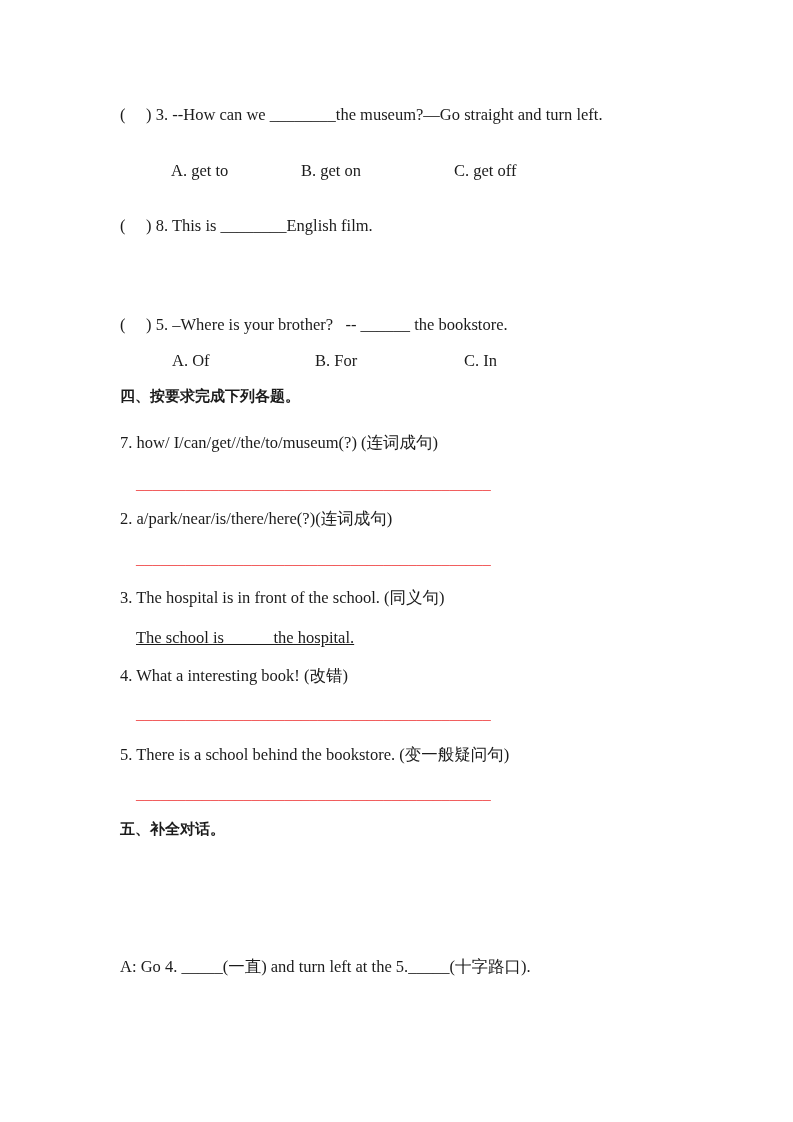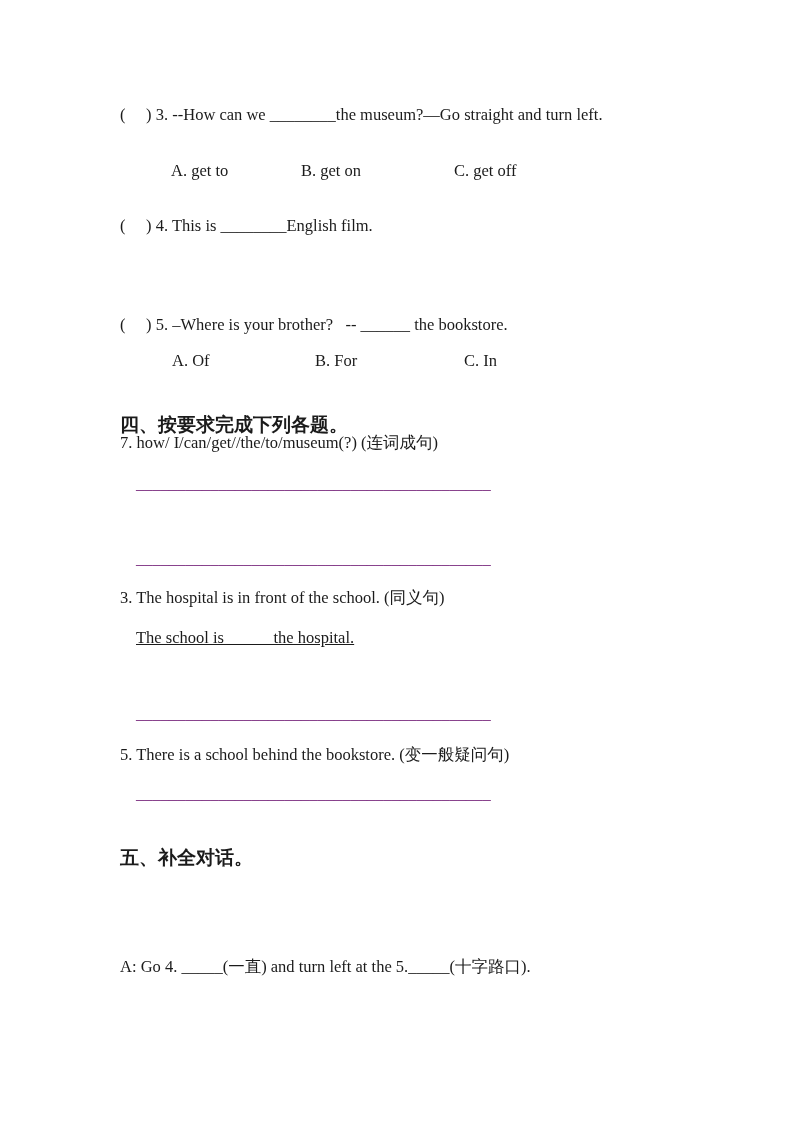--- a/index.html
+++ b/index.html
@@ -32,71 +32,72 @@
   .opt {
     position: absolute;
     top: 0;
     font-size: 16.5px;
     line-height: 22px;
     white-space: pre-wrap;
   }
   .heading {
     position: absolute;
     left: 120px;
-    font-size: 19px;
+    font-size: 15px;
     line-height: 23px;
     font-weight: bold;
     white-space: pre-wrap;
-    margin-top: 28px;
   }
   .answer-blank {
     position: absolute;
     left: 136px;
     font-size: 16.5px;
     line-height: 22px;
     letter-spacing: 0;
-    color: #701a75;
+    color: #ef4444;
     white-space: pre;
   }
   .indent {
     left: 136px;
     text-decoration: underline;
   }
 </style>
 </head>
 <body>
 
 <div class="page">
 
   <div class="line" style="top:104px">(     ) 3. --How can we ________the museum?—Go straight and turn left.</div>
   <div class="opt-row" style="top:160px">
     <span class="opt" style="left:167px">A. get to</span>
     <span class="opt" style="left:297px">B. get on</span>
     <span class="opt" style="left:450px">C. get off</span>
   </div>
 
-  <div class="line" style="top:215px">(     ) 4. This is ________English film.</div>
+  <div class="line" style="top:215px">(     ) 8. This is ________English film.</div>
 
   <div class="line" style="top:314px">(     ) 5. –Where is your brother?   -- ______ the bookstore.</div>
   <div class="opt-row" style="top:350px">
     <span class="opt" style="left:168px">A. Of</span>
     <span class="opt" style="left:311px">B. For</span>
     <span class="opt" style="left:460px">C. In</span>
   </div>
 
   <div class="heading" style="top:385px">四、按要求完成下列各题。</div>
 
   <div class="line" style="top:432px">7. how/ I/can/get//the/to/museum(?) (连词成句)</div>
   <div class="answer-blank" style="top:473px">___________________________________________</div>
 
+  <div class="line" style="top:508px">2. a/park/near/is/there/here(?)(连词成句)</div>
   <div class="answer-blank" style="top:548px">___________________________________________</div>
 
   <div class="line" style="top:587px">3. The hospital is in front of the school. (同义句)</div>
   <div class="line indent" style="top:627px">The school is _____ the hospital.</div>
 
+  <div class="line" style="top:665px">4. What a interesting book! (改错)</div>
   <div class="answer-blank" style="top:703px">___________________________________________</div>
 
   <div class="line" style="top:744px">5. There is a school behind the bookstore. (变一般疑问句)</div>
   <div class="answer-blank" style="top:783px">___________________________________________</div>
 
   <div class="heading" style="top:818px">五、补全对话。</div>
 
   <div class="line" style="top:956px">A: Go 4. _____(一直) and turn left at the 5._____(十字路口).</div>
 
 </div>

